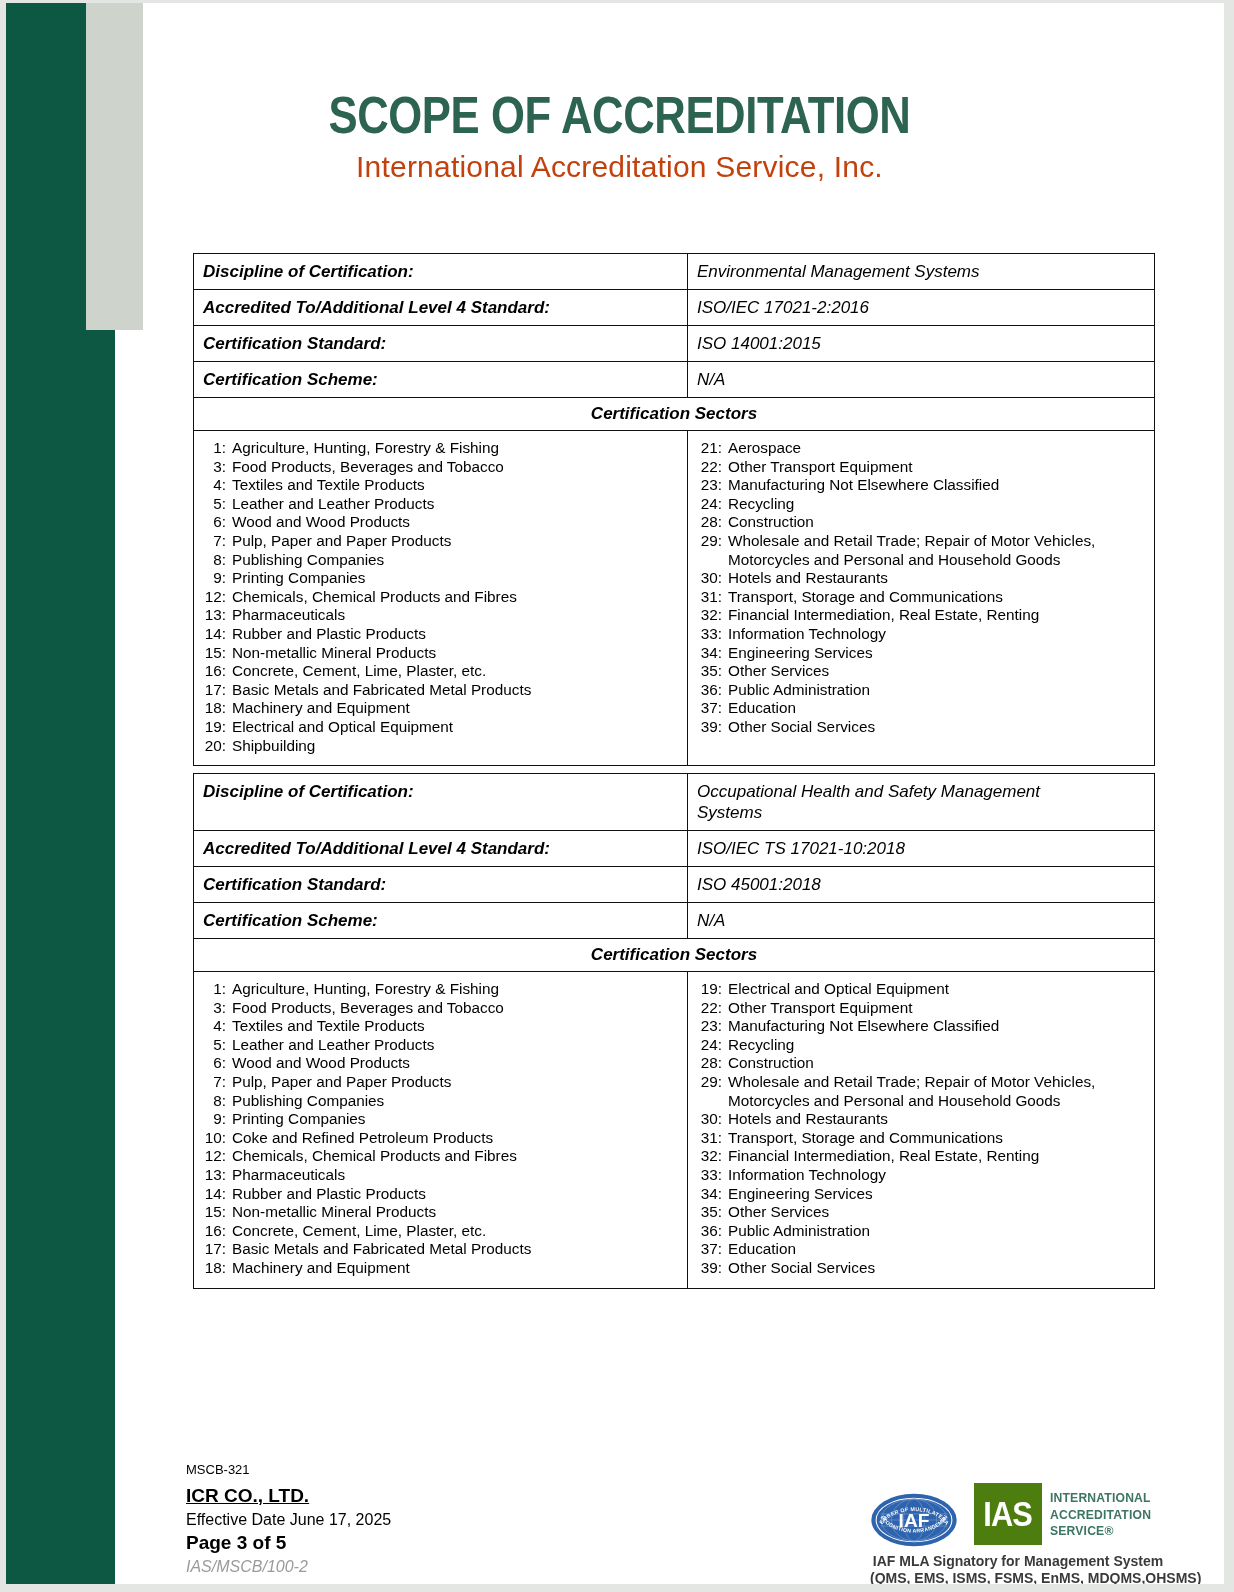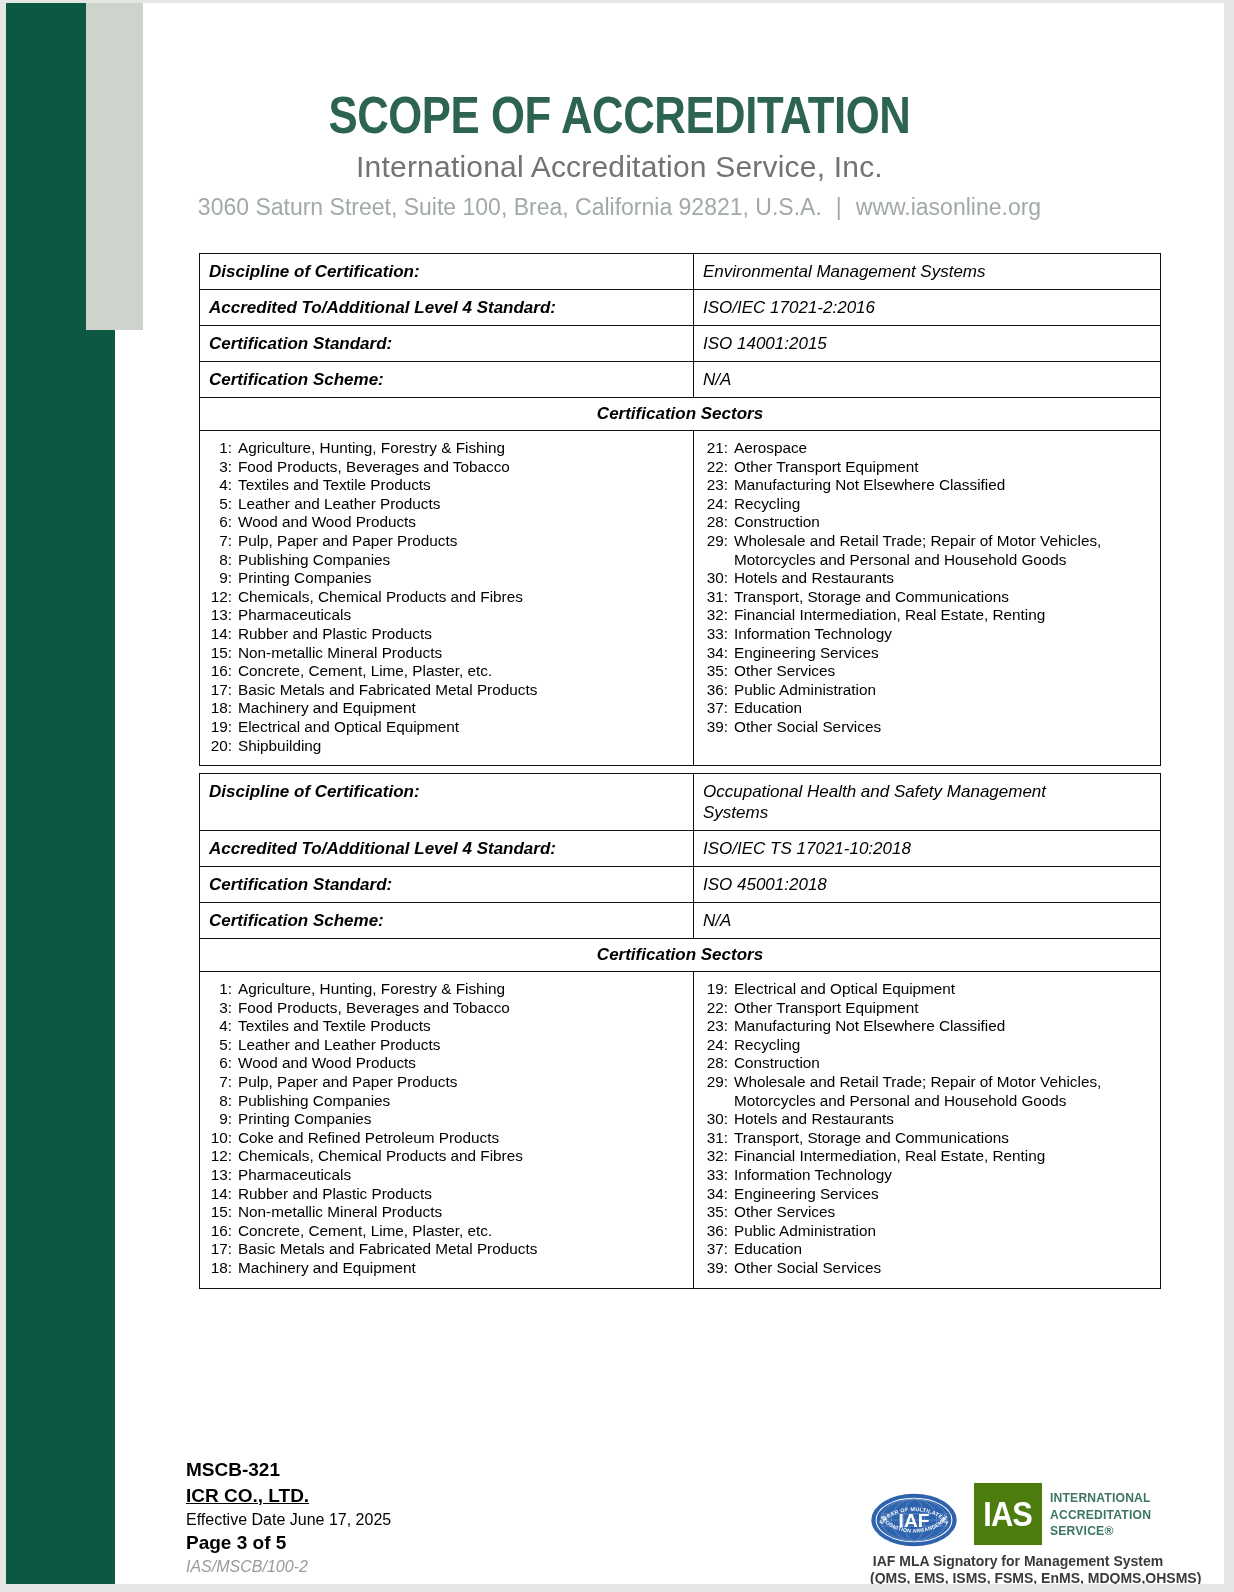--- a/index.html
+++ b/index.html
@@ -44,36 +44,36 @@
     letter-spacing: -0.5px;
     color: #2d6351;
     transform: scaleX(0.84);
     transform-origin: center;
     white-space: nowrap;
     line-height: 1;
   }
   .subtitle {
     margin-top: 9px;
     font-size: 30px;
-    color: #737373;
+    color: #c2410c;
     letter-spacing: 0.2px;
   }
   .address {
     margin-top: 10px;
     font-size: 23px;
     color: #a2aaa5;
     display: flex;
     justify-content: center;
     gap: 14px;
     white-space: nowrap;
   }
   
   .cert-table {
     position: absolute;
-    left: 13px;
+    left: 7px;
     width: 962px;
     border: 1.6px solid #111;
     background: #fff;
   }
   .t1 { top: 224px; }
   .t2 { top: 744px; }
   .trow { display: flex; }
   .trow + .trow, .tsect-head, .tsect-body { border-top: 1.6px solid #111; }
   .tlabel {
     width: 494px;
@@ -110,21 +110,21 @@
   .sect-col.right { width: auto; flex: 1; border-right: none; padding-left: 8px; }
   .sector-item {
     display: flex;
     font-size: 15.3px;
     line-height: 18.6px;
   }
   .sector-num { width: 26px; flex: none; text-align: right; }
   .sector-text { margin-left: 6px; white-space: pre-line; }
   
   .footer-left { position: absolute; left: 0; top: 1428px; }
-  .f-code    { font-size: 19px; font-weight: 700; line-height: 26px; }
+  .f-code    { font-size: 13px; font-weight: 400; line-height: 26px; }
   .f-company { font-size: 19px; font-weight: 700; line-height: 25px; text-decoration: underline; }
   .f-date    { font-size: 16px; font-weight: 400; line-height: 23px; }
   .f-page    { font-size: 19px; font-weight: 700; line-height: 24px; }
   .f-ref     { font-size: 16px; font-style: italic; color: #9a9a9a; line-height: 23px; }
   
   .logo-cluster { position: absolute; left: 684px; top: 1454px; width: 296px; }
   .logo-row { display: flex; align-items: flex-start; }
   .iaf-logo { margin-top: 10px; flex: none; }
   .ias-square {
     margin-left: 16px;
@@ -167,25 +167,20 @@
 
 <div class="page">
   <div class="stripe-green"></div>
   <div class="stripe-gray"></div>
 
   <div class="content">
 
     <header>
       <h1 class="doc-title">SCOPE OF ACCREDITATION</h1>
       <div class="subtitle">International Accreditation Service, Inc.</div>
-      <div class="address">
-        <span>3060 Saturn Street, Suite 100, Brea, California 92821, U.S.A.</span>
-        <span>|</span>
-        <span>www.iasonline.org</span>
-      </div>
     </header>
 
     <section class="cert-table t1">
       <div class="trow">
         <div class="tlabel">Discipline of Certification:</div>
         <div class="tvalue">Environmental Management Systems</div>
       </div>
       <div class="trow">
         <div class="tlabel">Accredited To/Additional Level 4 Standard:</div>
         <div class="tvalue">ISO/IEC 17021-2:2016</div>

